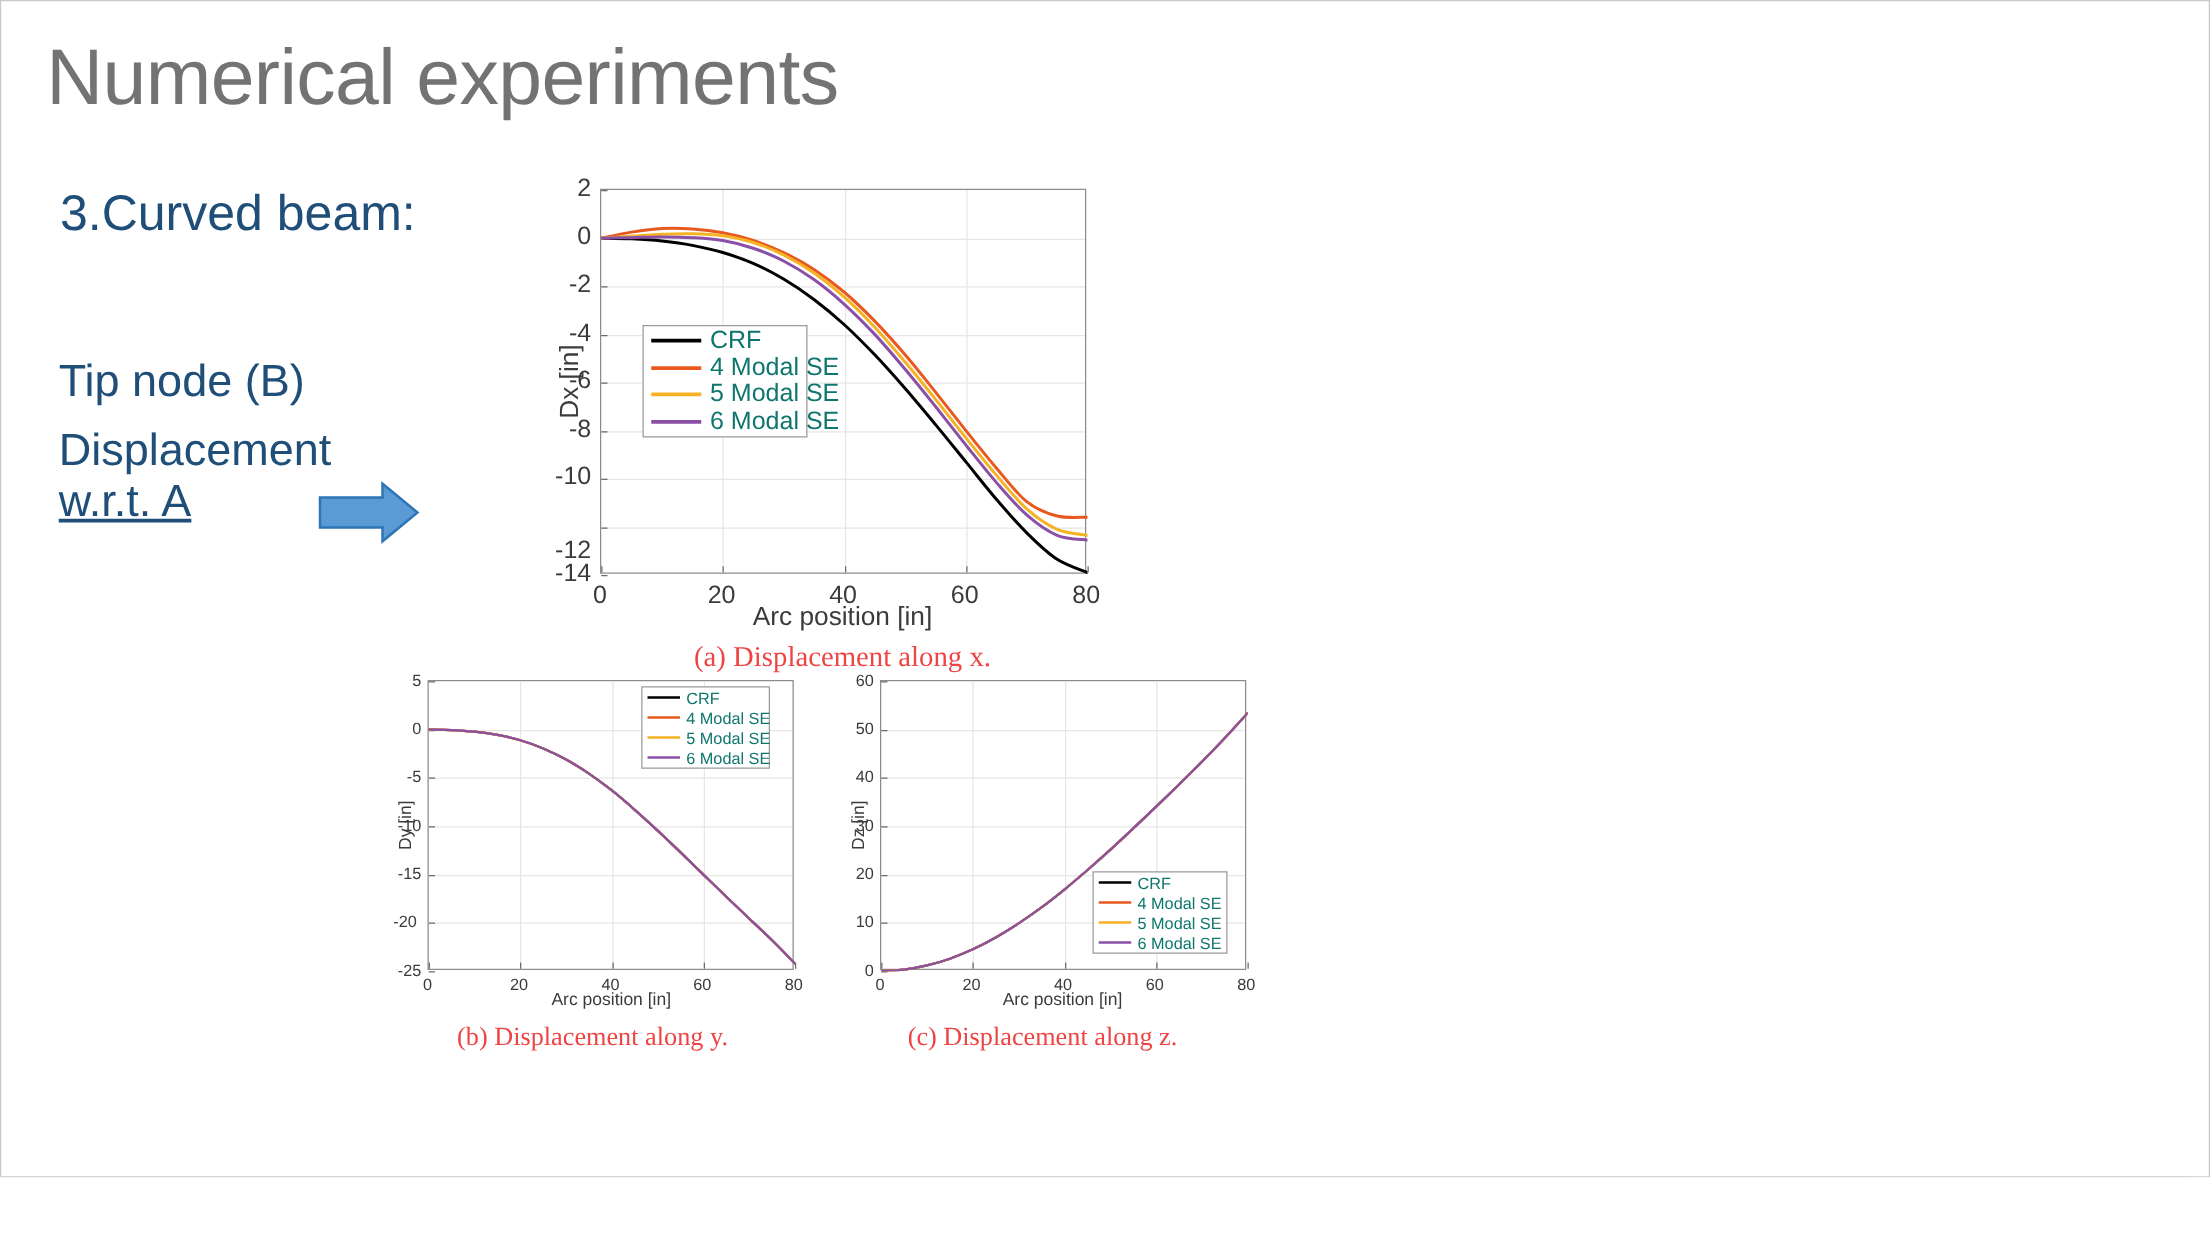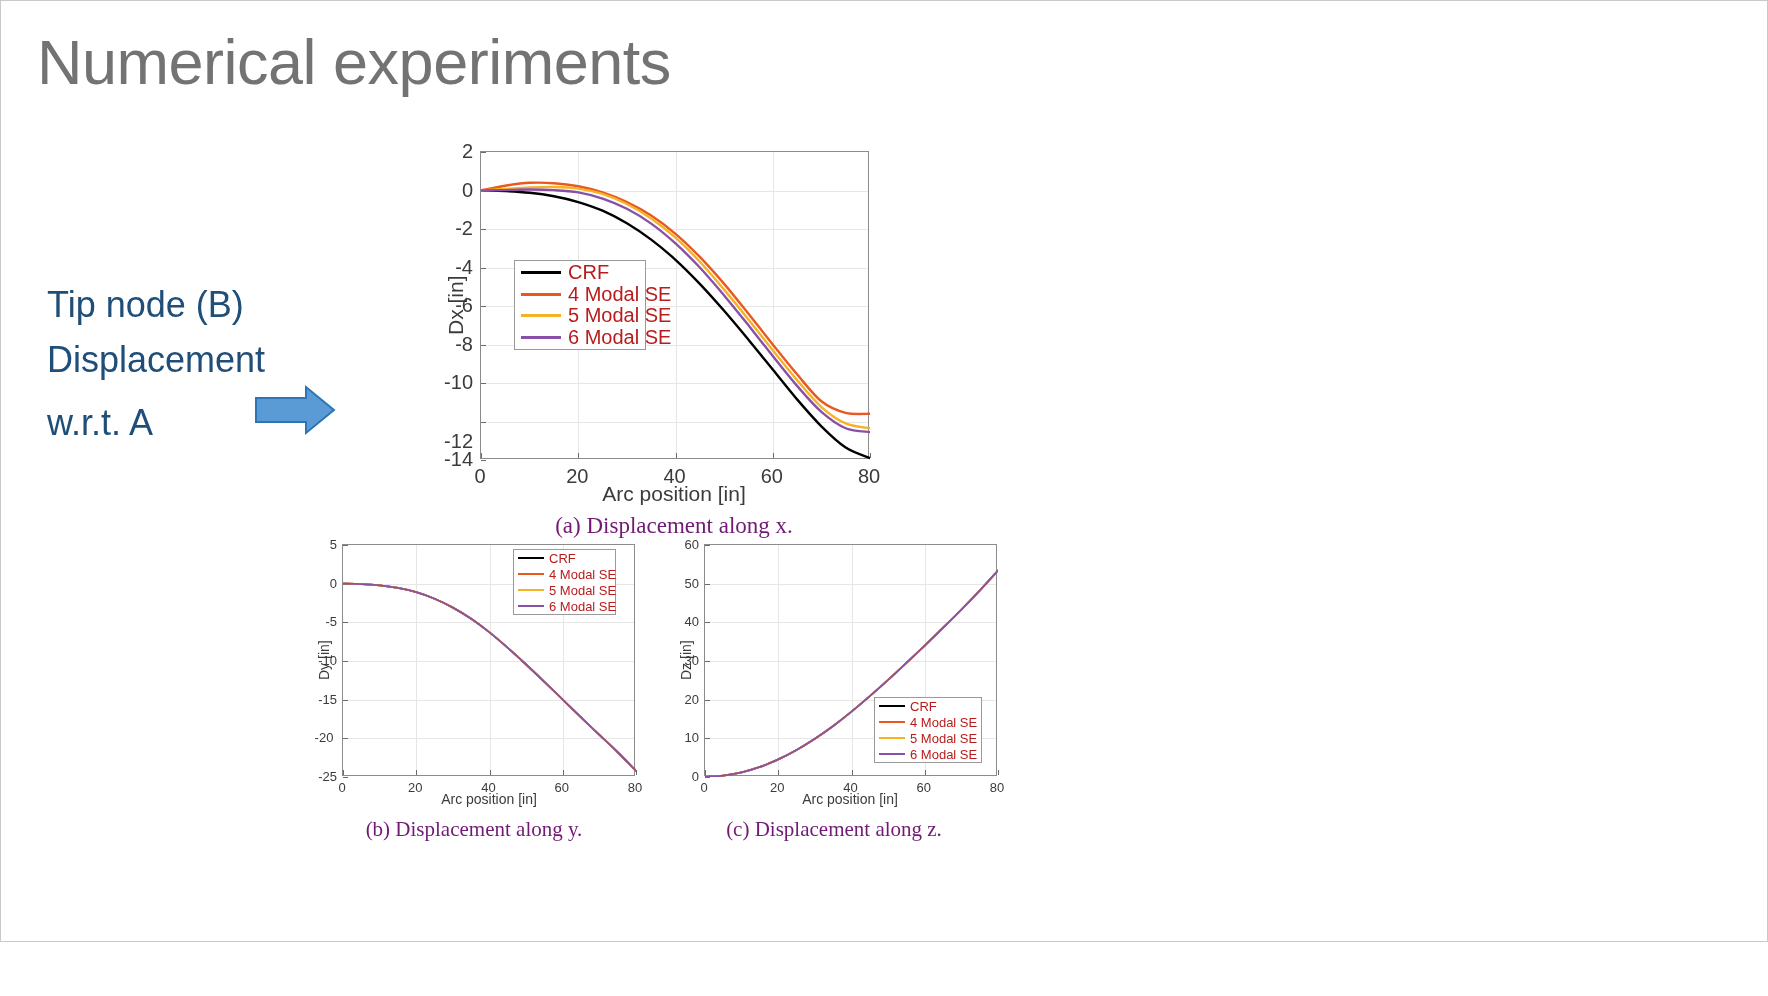--- a/index.html
+++ b/index.html
@@ -26,21 +26,21 @@
   }
   .body-text {
     position:absolute;
     color:#1f4e79;
     font-size:36px;
     white-space:nowrap;
   }
   #sub-head  { left:47px; top:148px; font-size:40px; }
   #line-tip  { left:46px; top:283px; }
   #line-disp { left:46px; top:338px; }
-  #line-wrt  { left:46px; top:401px; }
+  #line-wrt  { left:46px; top:379px;text-decoration:underline; }
 
   
   #arrow { position:absolute; left:253px; top:383px; width:82px; height:52px; }
 
   
   #figure { position:absolute; left:0; top:0; width:1768px; height:942px; }
 
   .axes {
     position:absolute;
     background:#ffffff;
@@ -67,35 +67,35 @@
 
   .axis-title {
     position:absolute; color:#3b3b3b; white-space:nowrap;
     font-family:"Liberation Sans", sans-serif;
   }
   .ytitle { transform-origin:0 0; transform:rotate(-90deg); }
 
   .caption {
     position:absolute;
     font-family:"Liberation Serif", serif;
-    color:#701a75;
+    color:#ef4444;
     white-space:nowrap;
     transform:translateX(-50%);
   }
 
   
   .legend {
     position:absolute; background:#ffffff;
     border:1px solid #9a9a9a;
     display:flex; flex-direction:column; justify-content:center;
   }
   .legend-row { display:flex; align-items:center; }
   .legend-line { display:block; flex:0 0 auto; }
   .legend-text {
-    color:#b91c1c; white-space:nowrap;
+    color:#0f766e; white-space:nowrap;
     font-family:"Liberation Sans", sans-serif;
   }
   .legend-a .legend-row { height:21.5px; padding-left:6px; }
   .legend-a .legend-line { width:40px; height:3px; margin-right:7px; }
   .legend-a .legend-text { font-size:20px; }
 
   .legend-s .legend-row { height:16px; padding-left:4px; }
   .legend-s .legend-line { width:26px; height:2px; margin-right:5px; }
   .legend-s .legend-text { font-size:13px; }
 
@@ -108,20 +108,21 @@
     position:absolute; right:0; top:942px; width:16px; height:54px; background:#fff;
   }
 </style>
 </head>
 <body>
 
 <div id="slide">
 
   <div id="slide-title">Numerical experiments</div>
 
+  <div id="sub-head" class="body-text">3.Curved beam:</div>
   <div id="line-tip" class="body-text">Tip node (B)</div>
   <div id="line-disp" class="body-text">Displacement</div>
   <div id="line-wrt" class="body-text">w.r.t. A</div>
 
   <div id="arrow">
     <svg width="82" height="52" viewBox="0 0 82 52">
       <polygon points="2,14 52,14 52,3 80,26 52,49 52,38 2,38" fill="#5b9bd5" stroke="#2e75b6" stroke-width="2"></polygon>
     </svg>
   </div>
 

